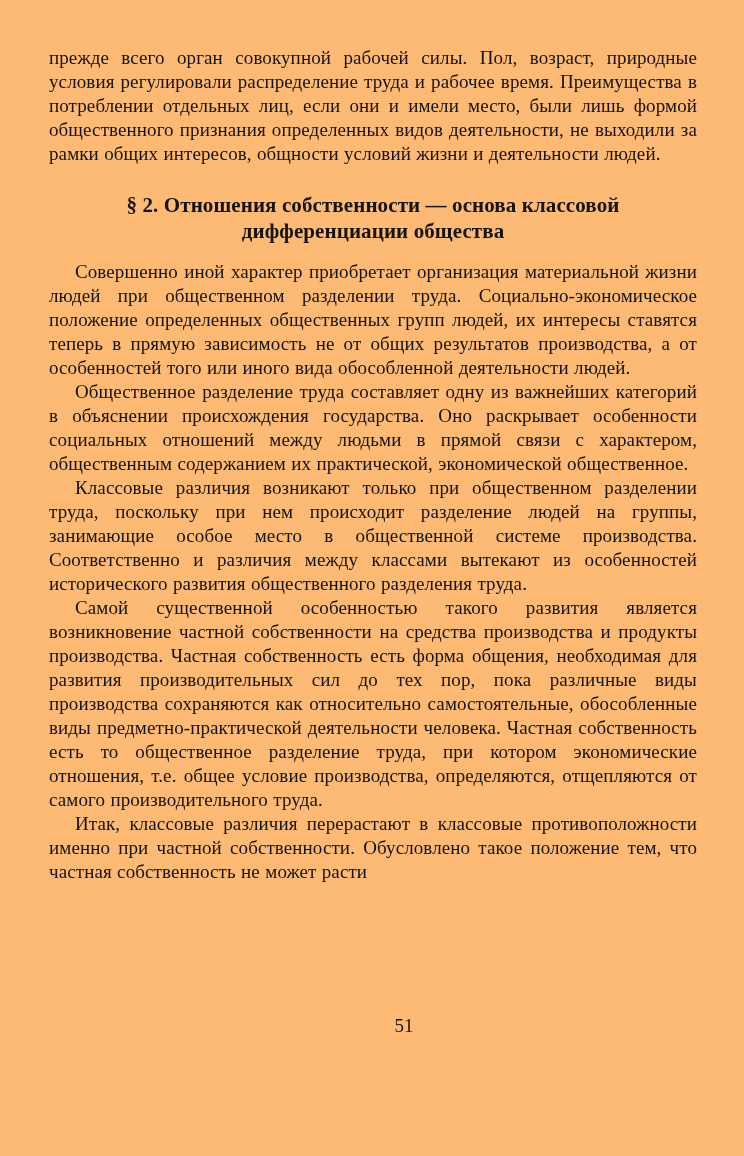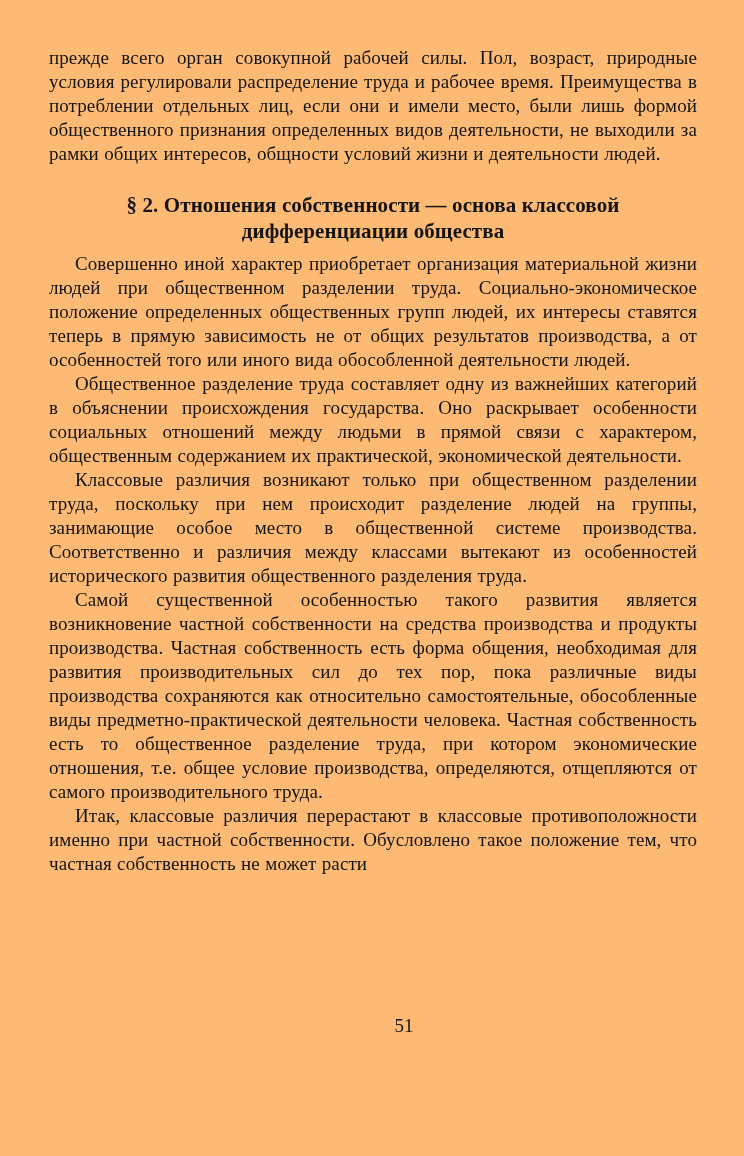--- a/index.html
+++ b/index.html
@@ -34,21 +34,21 @@
   }
   .para.no-indent {
     text-indent: 0;
   }
   .heading {
     font-size: 21px;
     font-weight: bold;
     line-height: 26px;
     text-align: center;
     max-width: 575px;
-    margin: 26px auto 8px auto;
+    margin: 26px auto 16px auto;
     letter-spacing: 0.1px;
   }
   .page-number {
     position: absolute;
     top: 1014px;
     left: 0;
     width: 744px;
     text-align: center;
     font-size: 19px;
     line-height: 24px;
@@ -59,21 +59,21 @@
 <body>
 
 <div class="page">
 
   <p class="para no-indent">прежде всего орган совокупной рабочей силы. Пол, возраст, природные условия регулировали распределение труда и рабочее время. Преимущества в потреблении отдельных лиц, если они и имели место, были лишь формой общественного признания определенных видов деятельности, не выходили за рамки общих интересов, общности условий жизни и деятельности людей.</p>
 
   <h2 class="heading">§ 2. Отношения собственности — основа классовой дифференциации общества</h2>
 
   <p class="para">Совершенно иной характер приобретает организация материальной жизни людей при общественном разделении труда. Социально-экономическое положение определенных общественных групп людей, их интересы ставятся теперь в прямую зависимость не от общих результатов производства, а от особенностей того или иного вида обособленной деятельности людей.</p>
 
-  <p class="para">Общественное разделение труда составляет одну из важнейших категорий в объяснении происхождения государства. Оно раскрывает особенности социальных отношений между людьми в прямой связи с характером, общественным содержанием их практической, экономической деятельности.</p>
+  <p class="para">Общественное разделение труда составляет одну из важнейших категорий в объяснении происхождения государства. Оно раскрывает особенности социальных отношений между людьми в прямой связи с характером, общественным содержанием их практической, экономической общественное.</p>
 
   <p class="para">Классовые различия возникают только при общественном разделении труда, поскольку при нем происходит разделение людей на группы, занимающие особое место в общественной системе производства. Соответственно и различия между классами вытекают из особенностей исторического развития общественного разделения труда.</p>
 
   <p class="para">Самой существенной особенностью такого развития является возникновение частной собственности на средства производства и продукты производства. Частная собственность есть форма общения, необходимая для развития производительных сил до тех пор, пока различные виды производства сохраняются как относительно самостоятельные, обособленные виды предметно-практической деятельности человека. Частная собственность есть то общественное разделение труда, при котором экономические отношения, т.е. общее условие производства, определяются, отщепляются от самого производительного труда.</p>
 
   <p class="para">Итак, классовые различия перерастают в классовые противоположности именно при частной собственности. Обусловлено такое положение тем, что частная собственность не может расти</p>
 
   <div class="page-number">51</div>
 
 </div>

